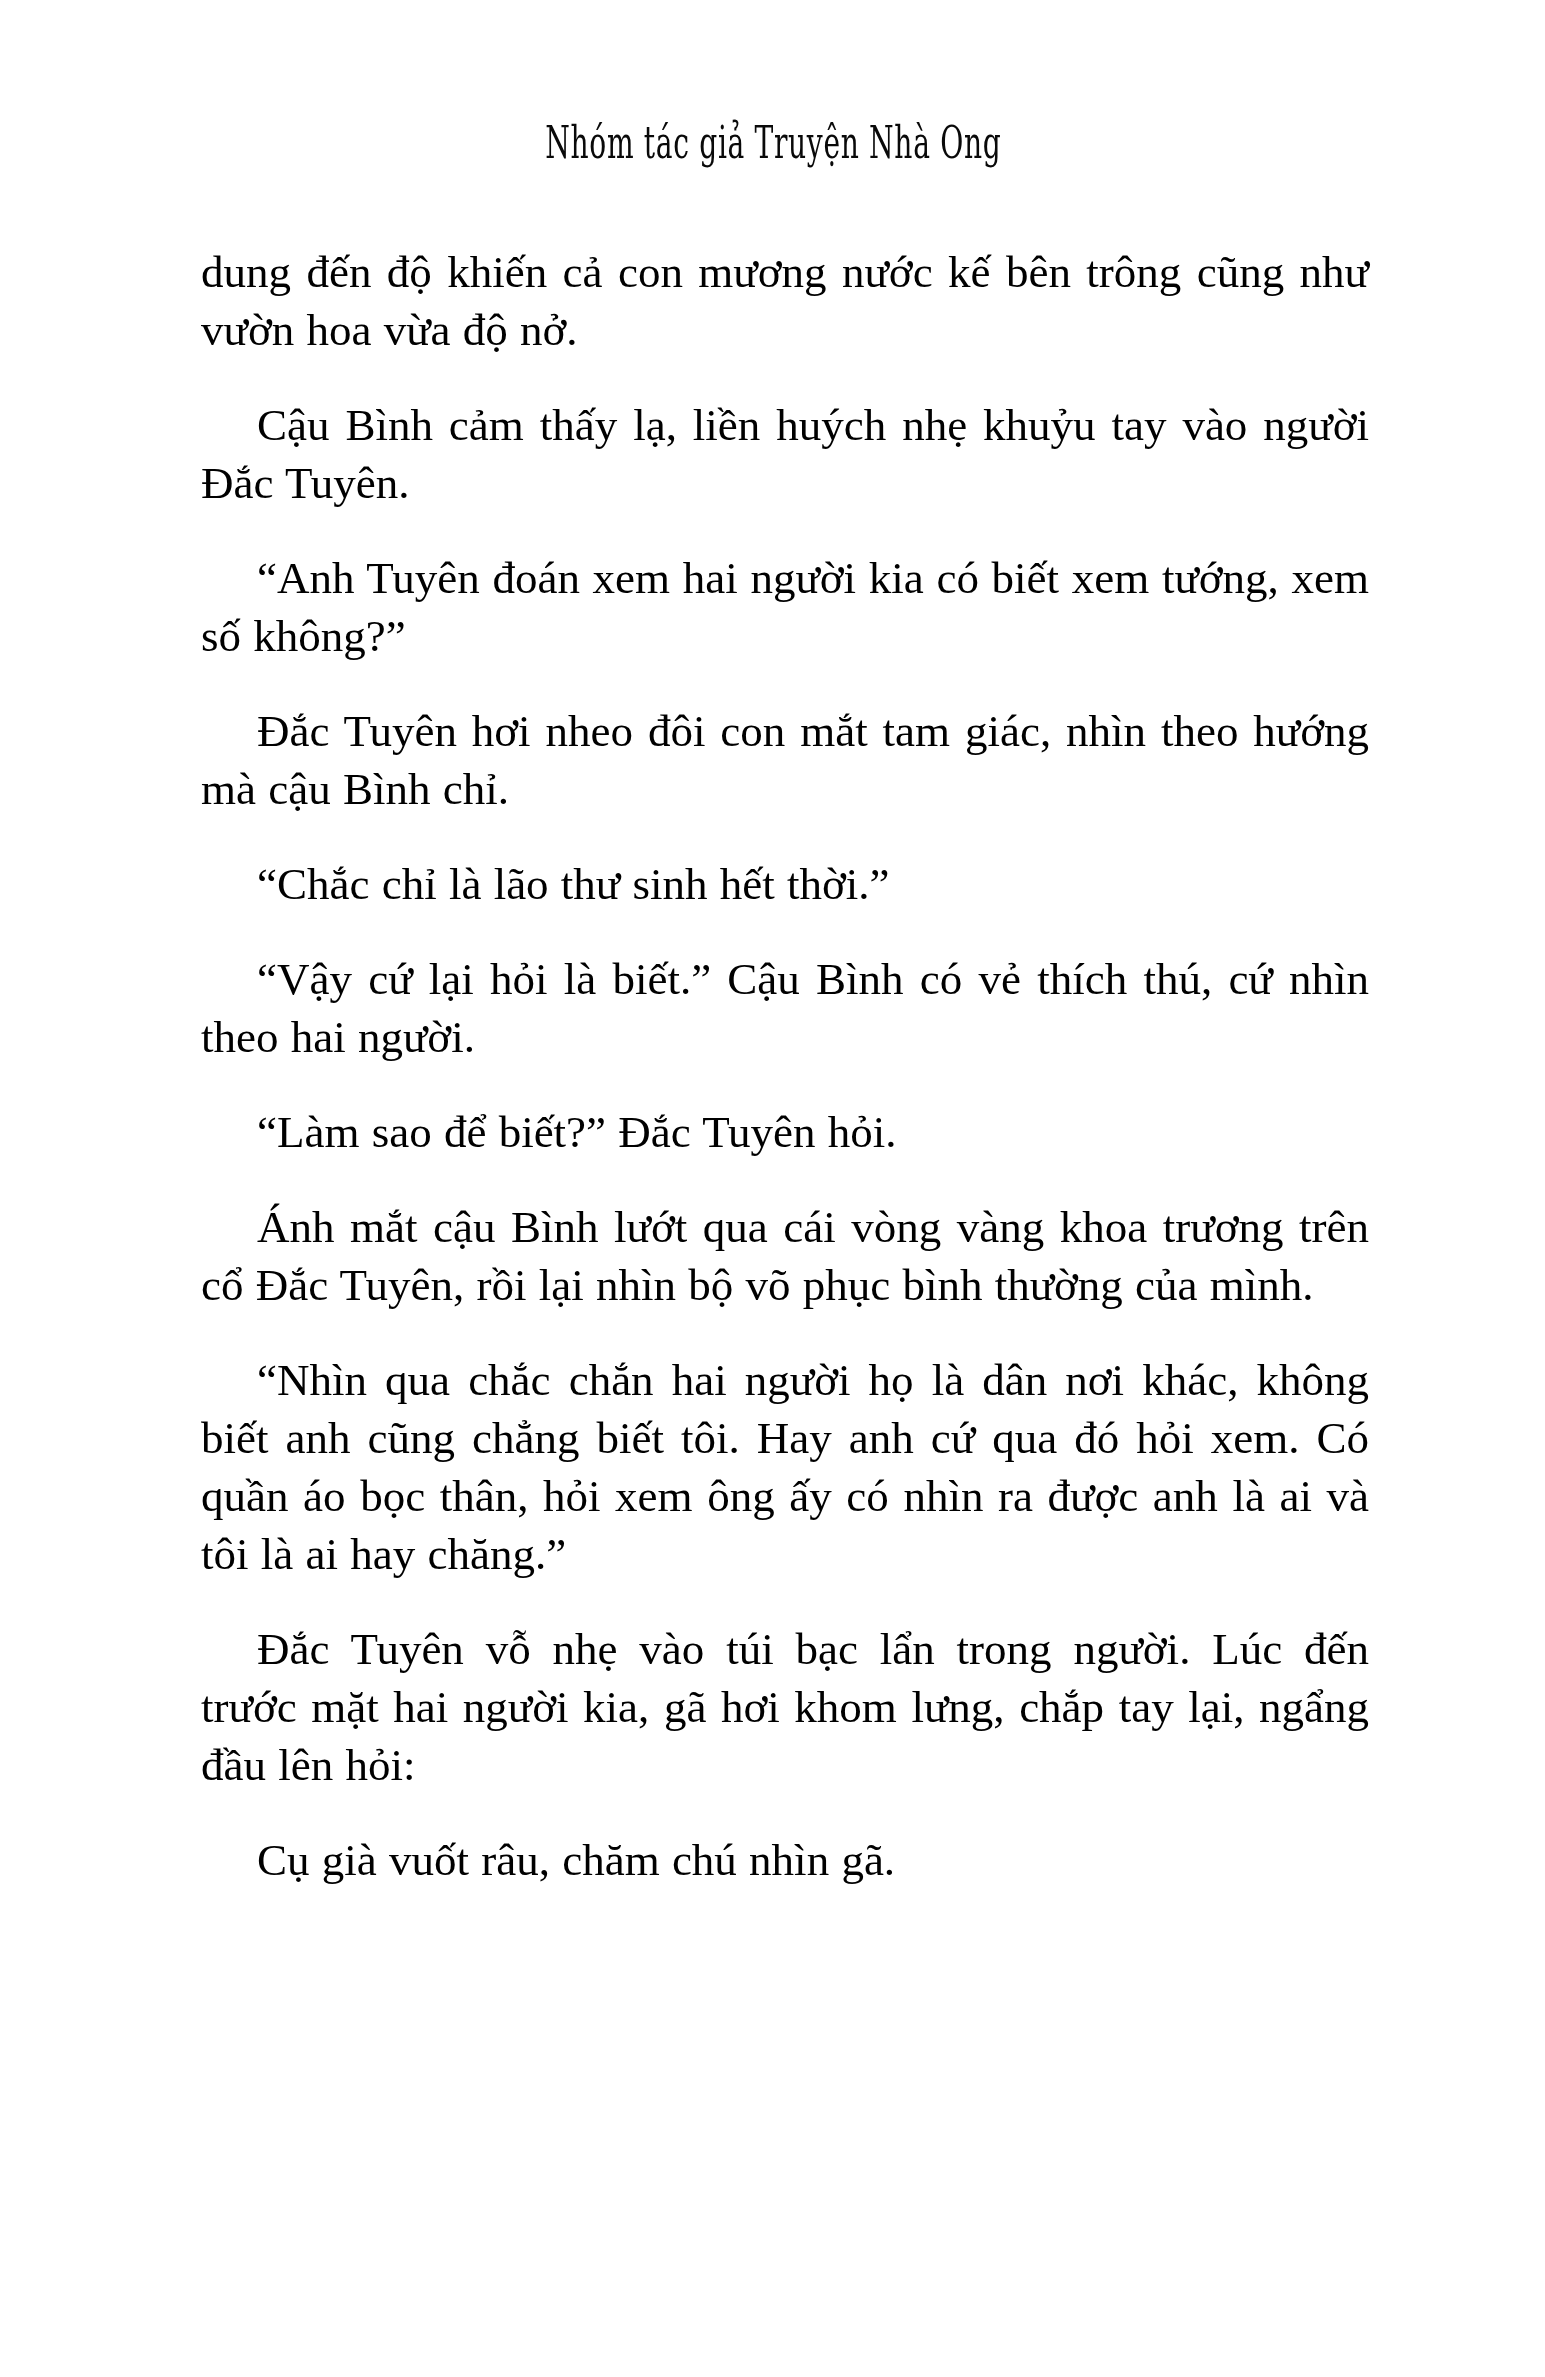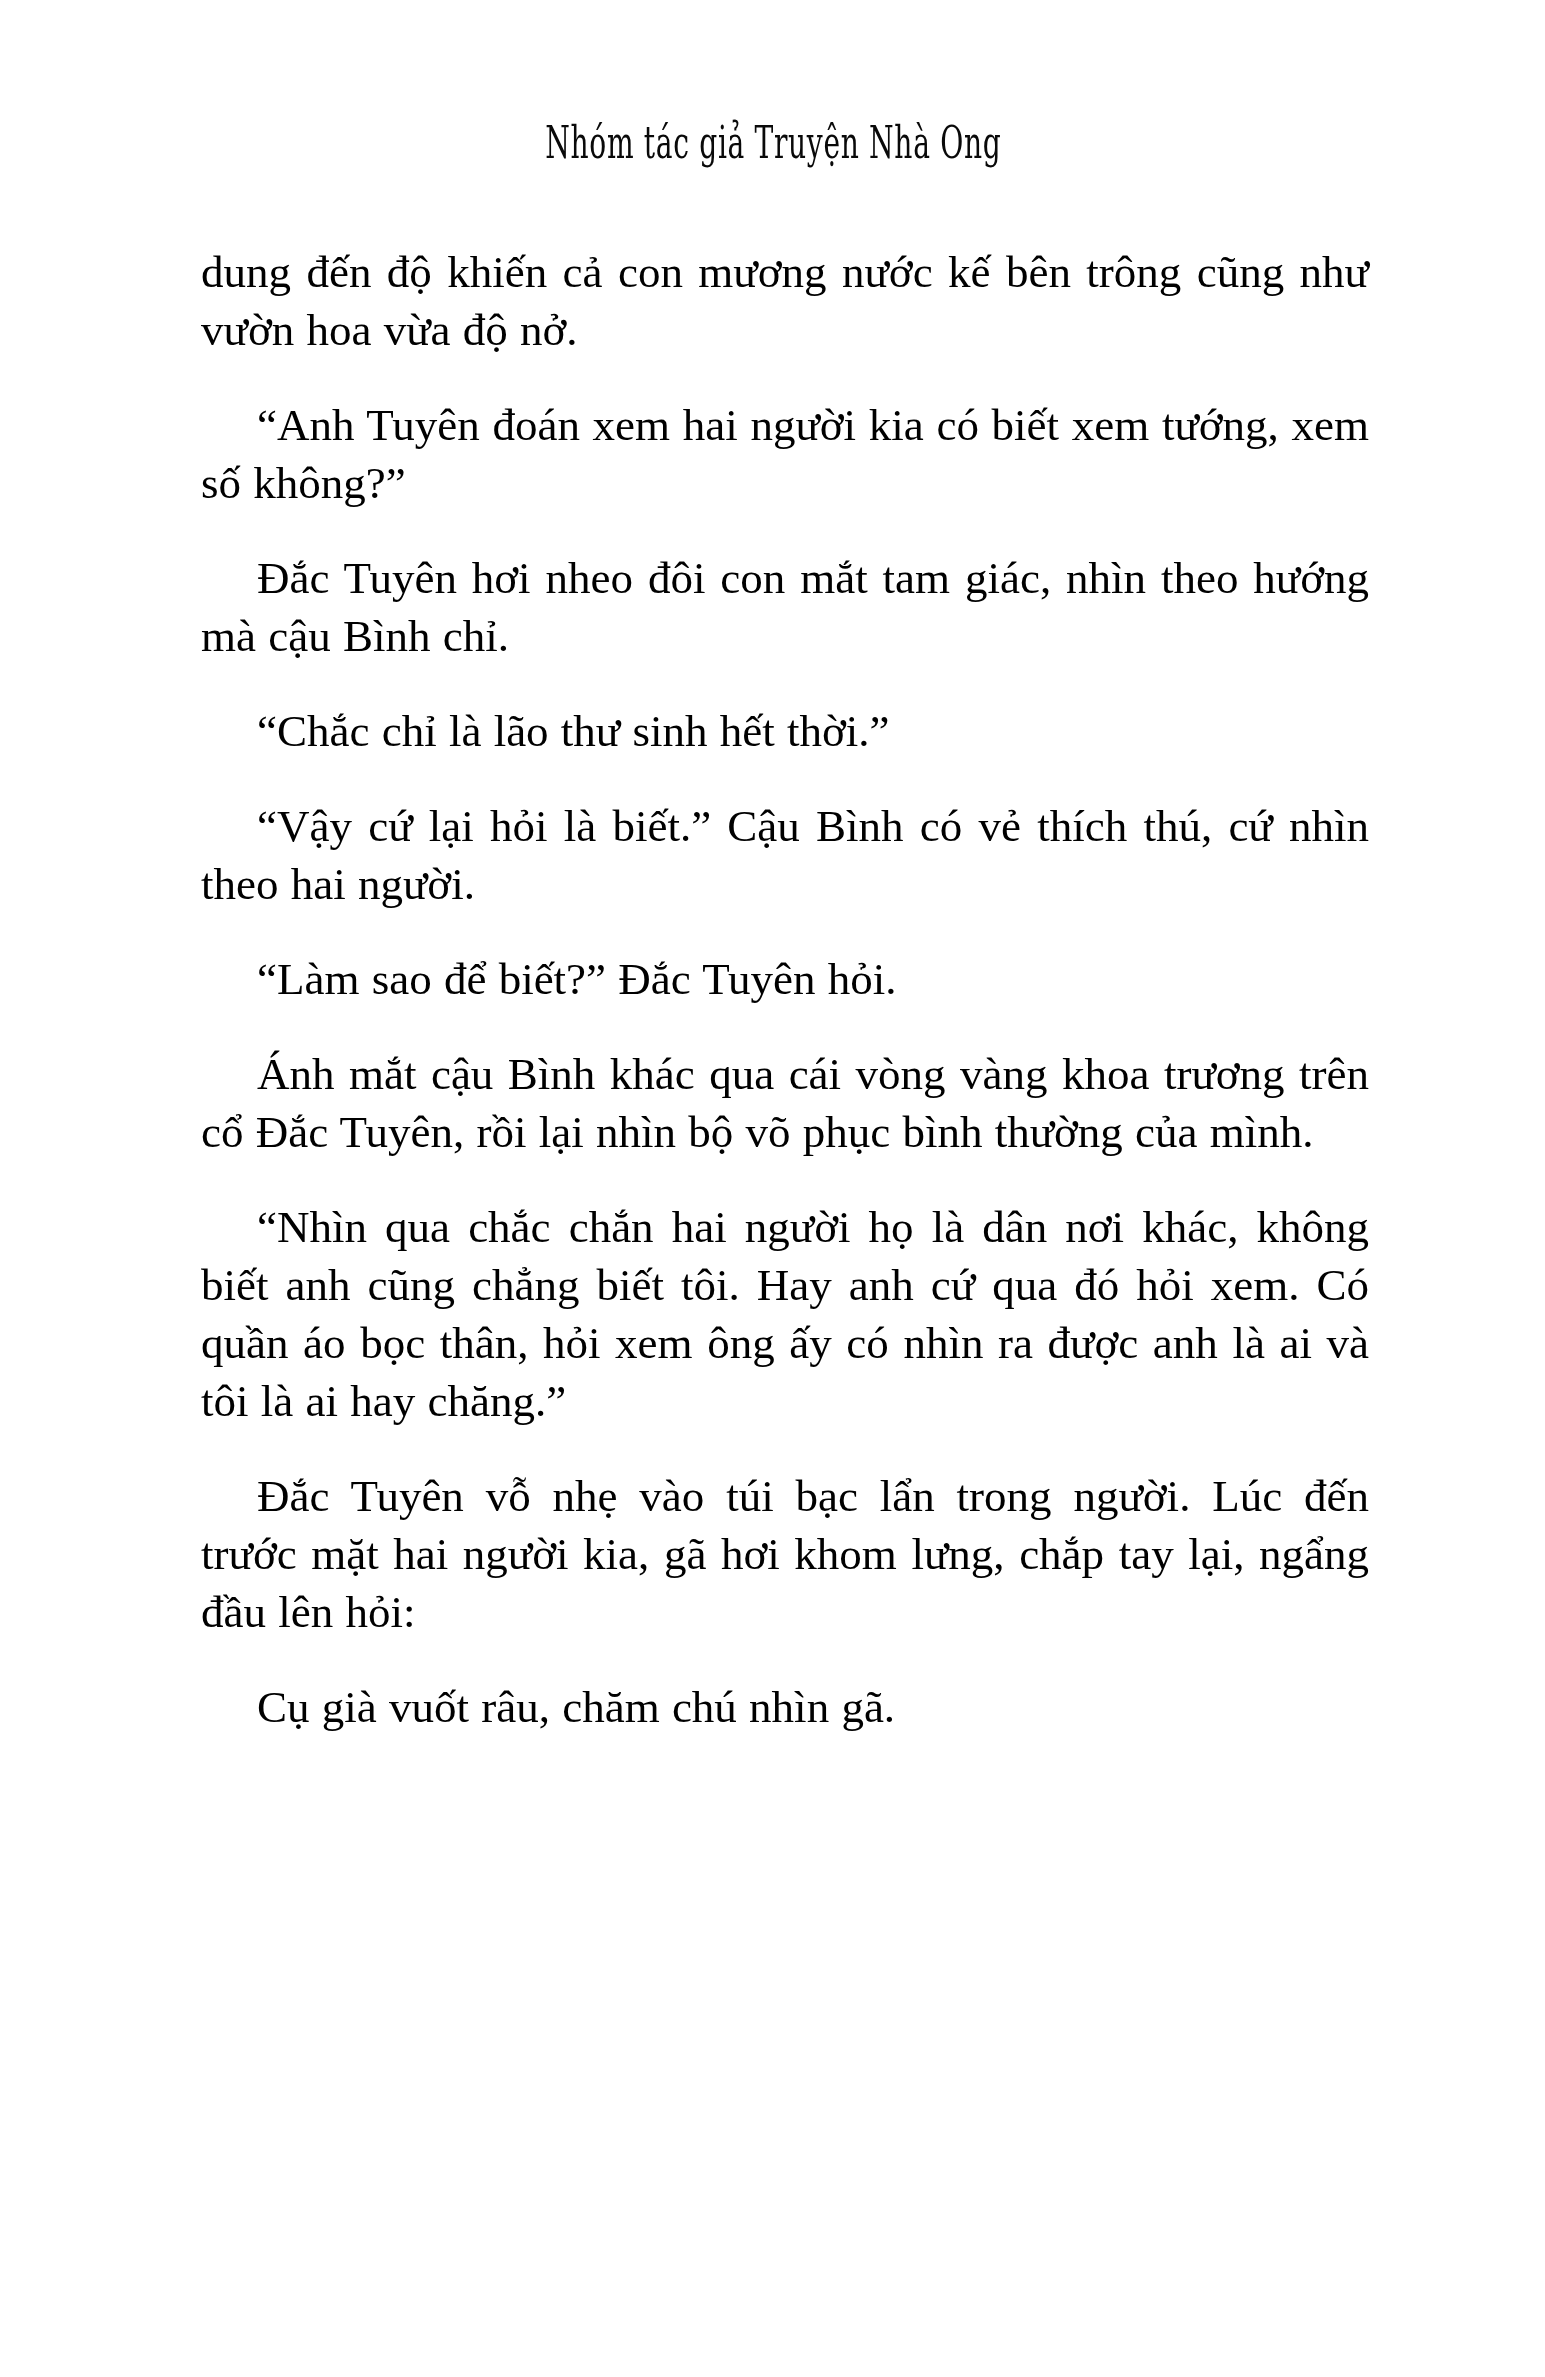--- a/index.html
+++ b/index.html
@@ -80,26 +80,27 @@
 <body>
 
 <div class="page">
 
   <div class="running-header">
     <span class="condensed">Nhóm tác giả Truyện Nhà Ong</span>
   </div>
 
   <div class="page-body">
     <p class="continuation">dung đến độ khiến cả con mương nước kế bên trông cũng như vườn hoa vừa độ nở.</p>
+    <p>Cậu Bình cảm thấy lạ, liền huých nhẹ khuỷu tay vào người Đắc Tuyên.</p>
     <p>“Anh Tuyên đoán xem hai người kia có biết xem tướng, xem số không?”</p>
     <p>Đắc Tuyên hơi nheo đôi con mắt tam giác, nhìn theo hướng mà cậu Bình chỉ.</p>
     <p>“Chắc chỉ là lão thư sinh hết thời.”</p>
     <p>“Vậy cứ lại hỏi là biết.” Cậu Bình có vẻ thích thú, cứ nhìn theo hai người.</p>
     <p>“Làm sao để biết?” Đắc Tuyên hỏi.</p>
-    <p>Ánh mắt cậu Bình khác qua cái vòng vàng khoa trương trên cổ Đắc Tuyên, rồi lại nhìn bộ võ phục bình thường của mình.</p>
+    <p>Ánh mắt cậu Bình lướt qua cái vòng vàng khoa trương trên cổ Đắc Tuyên, rồi lại nhìn bộ võ phục bình thường của mình.</p>
     <p>“Nhìn qua chắc chắn hai người họ là dân nơi khác, không biết anh cũng chẳng biết tôi. Hay anh cứ qua đó hỏi xem. Có quần áo bọc thân, hỏi xem ông ấy có nhìn ra được anh là ai và tôi là ai hay chăng.”</p>
     <p>Đắc Tuyên vỗ nhẹ vào túi bạc lẩn trong người. Lúc đến trước mặt hai người kia, gã hơi khom lưng, chắp tay lại, ngẩng đầu lên hỏi:</p>
     <p>Cụ già vuốt râu, chăm chú nhìn gã.</p>
   </div>
 
 
 </div>
 
 
 </body></html>

